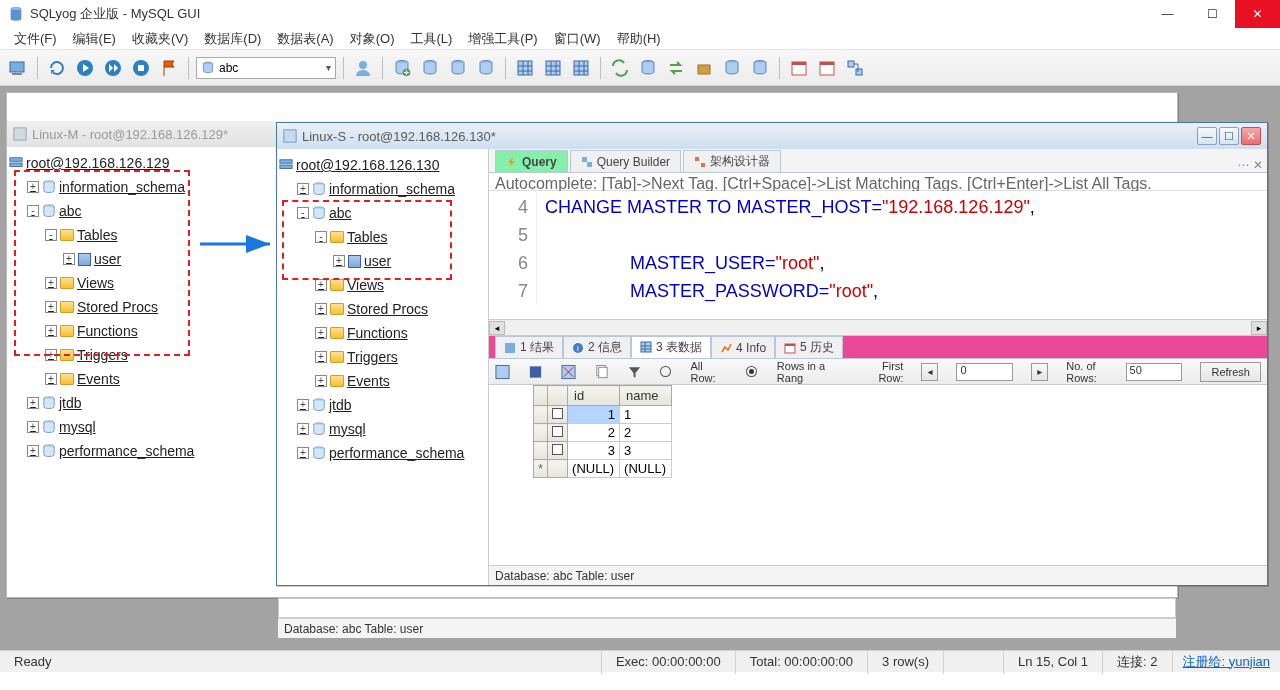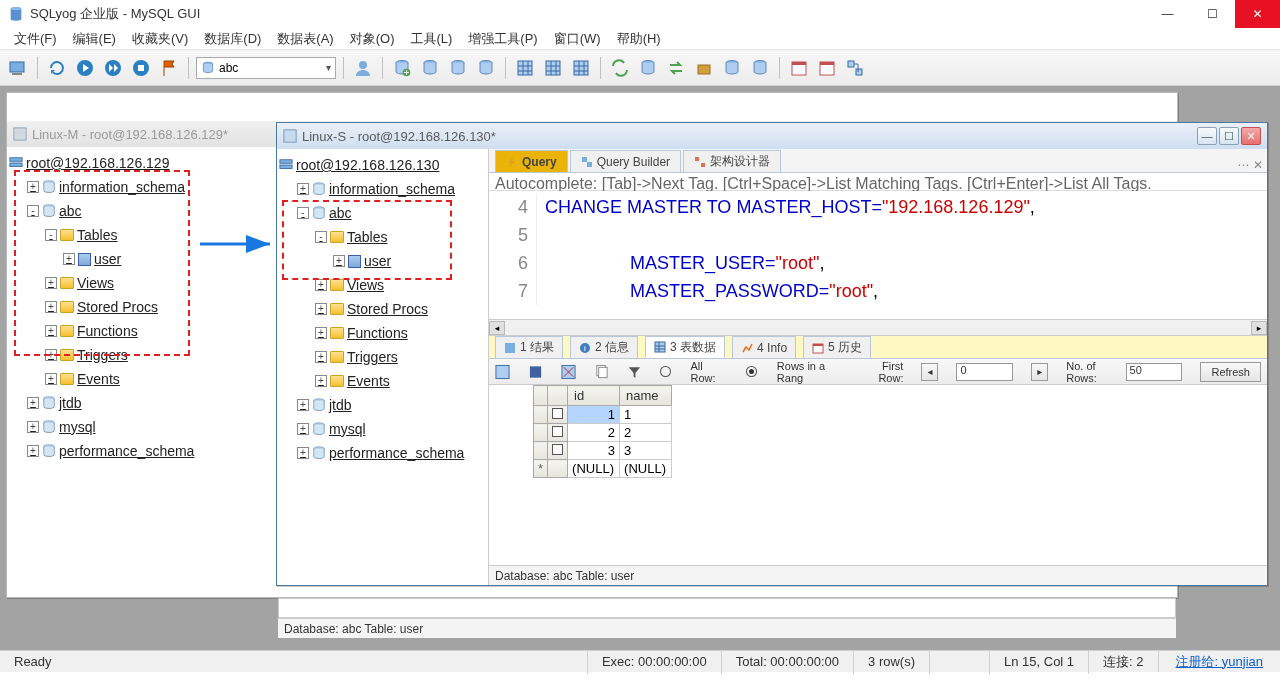--- a/index.html
+++ b/index.html
@@ -51,39 +51,39 @@
 .arrow { position: absolute; pointer-events: none; }
 
 
 .cw-body { display: flex; height: calc(100% - 26px); }
 .cw-left { width: 212px; border-right: 1px solid #ccc; overflow: hidden; }
 .cw-right { flex: 1; display: flex; flex-direction: column; overflow: hidden; }
 
 
 .tabs-row { height: 24px; border-bottom: 1px solid #b8c8d8; display: flex; align-items: flex-end; background: #f4f4f4; }
 .tabs-row .tab { height: 22px; padding: 0 10px; display: flex; align-items: center; gap: 4px; border: 1px solid #b8c8d8; border-bottom: none; margin-right: 2px; background: #f0f0f0; font-size: 12px; color: #444; }
-.tabs-row .tab.active { background: #eab308; font-weight: bold; }
+.tabs-row .tab.active { background: #86efac; font-weight: bold; }
 .tabs-row .x { margin-left: auto; margin-right: 4px; color: #888; font-size: 12px; cursor: pointer; }
 
 .autocomplete { height: 18px; background: #fff; font-size: 16px; color: #666; padding: 2px 6px; border-bottom: 1px solid #ddd; }
 
 
 .editor { background: #fff; padding: 2px 0; font-family: Consolas, "Courier New", monospace; font-size: 18px; line-height: 28px; height: 128px; overflow: hidden; position: relative; }
 .code-line { display: flex; }
 .gutter { width: 48px; text-align: right; color: #888; background: #fff; border-right: 1px solid #eee; padding-right: 8px; }
 .code { padding-left: 8px; white-space: pre; }
 .kw-blue { color: #0000cc; }
 .kw-red { color: #cc0000; }
 .kw-num { color: #cc0000; }
 .editor-scroll { height: 16px; background: #f0f0f0; border-top: 1px solid #ccc; display: flex; align-items: center; }
 .editor-scroll .arrow-btn { width: 16px; height: 14px; background: #e0e0e0; border: 1px solid #bbb; display: flex; align-items: center; justify-content: center; font-size: 9px; }
 .editor-scroll .track { flex: 1; height: 14px; }
 
 
-.result-tabs { height: 24px; background: #fef9c3; border-top: 1px solid #ccc; border-bottom: 1px solid #b8c8d8; display: flex; align-items: flex-end; padding: 0 6px; gap: 7px; }
+.result-tabs { height: 24px; background: #ec4899; border-top: 1px solid #ccc; border-bottom: 1px solid #b8c8d8; display: flex; align-items: flex-end; padding: 0 6px; gap: 0; }
 .result-tabs .rtab { height: 22px; padding: 0 8px; display: flex; align-items: center; gap: 4px; border: 1px solid #b8c8d8; border-bottom: none; background: #f0f0f0; font-size: 12px; color: #444; }
 .result-tabs .rtab.active { background: #fff; border-bottom: 1px solid #fff; }
 
 
 .grid-toolbar { height: 26px; background: linear-gradient(#f8f8f8,#ececec); border-bottom: 1px solid #ccc; display: flex; align-items: center; padding: 0 6px; gap: 18px; font-size: 11px; color: #333; }
 .grid-toolbar .gt-icon { width: 16px; height: 16px; }
 .radio { width: 11px; height: 11px; border-radius: 50%; border: 1px solid #555; display: inline-block; vertical-align: middle; margin-right: 2px; position: relative; }
 .radio.checked::after { content: ""; width: 5px; height: 5px; background: #333; border-radius: 50%; position: absolute; top: 2px; left: 2px; }
 .num-input { width: 60px; height: 18px; border: 1px solid #999; background: #fff; padding: 0 3px; }
 .btn-small { height: 20px; padding: 0 10px; border: 1px solid #999; background: linear-gradient(#f8f8f8,#e5e5e5); display: inline-flex; align-items: center; font-size: 11px; }
@@ -103,21 +103,21 @@
 
 .cw-status { height: 20px; background: #f4f4f4; border-top: 1px solid #ccc; font-size: 12px; color: #333; display: flex; align-items: center; padding: 0 6px; }
 .blank-bar { height: 24px; background: #fff; border: 1px solid #ccc; }
 
 
 .status { position: absolute; left: 0; right: 0; bottom: 0; height: 44px; }
 .status .sep { height: 4px; background: #a3a3a3; }
 .status .bar { height: 22px; background: #f0f0f0; border-top: 1px solid #d0d0d0; display: flex; align-items: center; font-size: 13px; color: #333; }
 .status .cell { padding: 12px 14px; border-left: 1px solid #d0d0d0; height: 100%; display: flex; align-items: center; }
 .status .cell:first-child { border-left: none; }
-.status .reg { margin-left: auto; color: #1060d0; padding: 0 17px; }
+.status .reg { margin-left: auto; color: #1060d0; padding: 0 10px; }
 .reg u { text-decoration: underline; }
 </style>
 </head>
 <body>
 
 <div class="titlebar">
   <svg class="app-icon" viewBox="0 0 24 24">
       <path fill="#5a8fd0" d="M4 4c0-1 3-2 8-2s8 1 8 2v16c0 1-3 2-8 2s-8-1-8-2z"></path>
       <ellipse cx="12" cy="4" rx="8" ry="2" fill="#8cb8e8"></ellipse>
     </svg>

